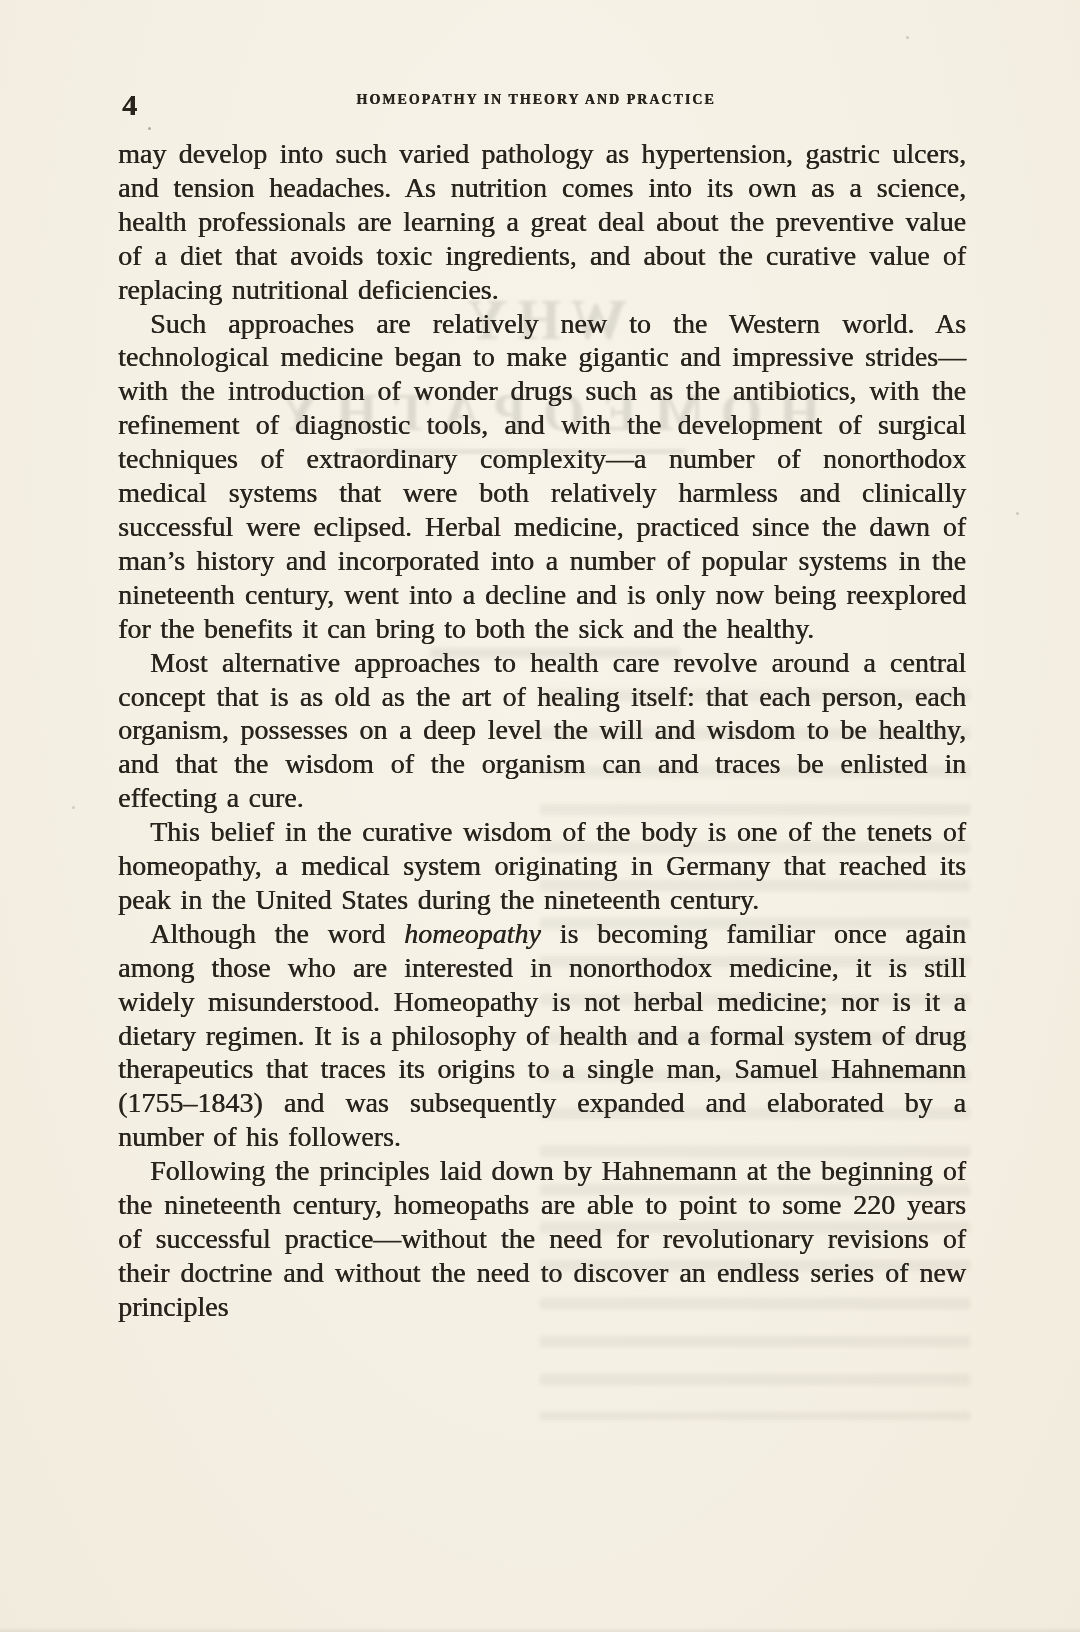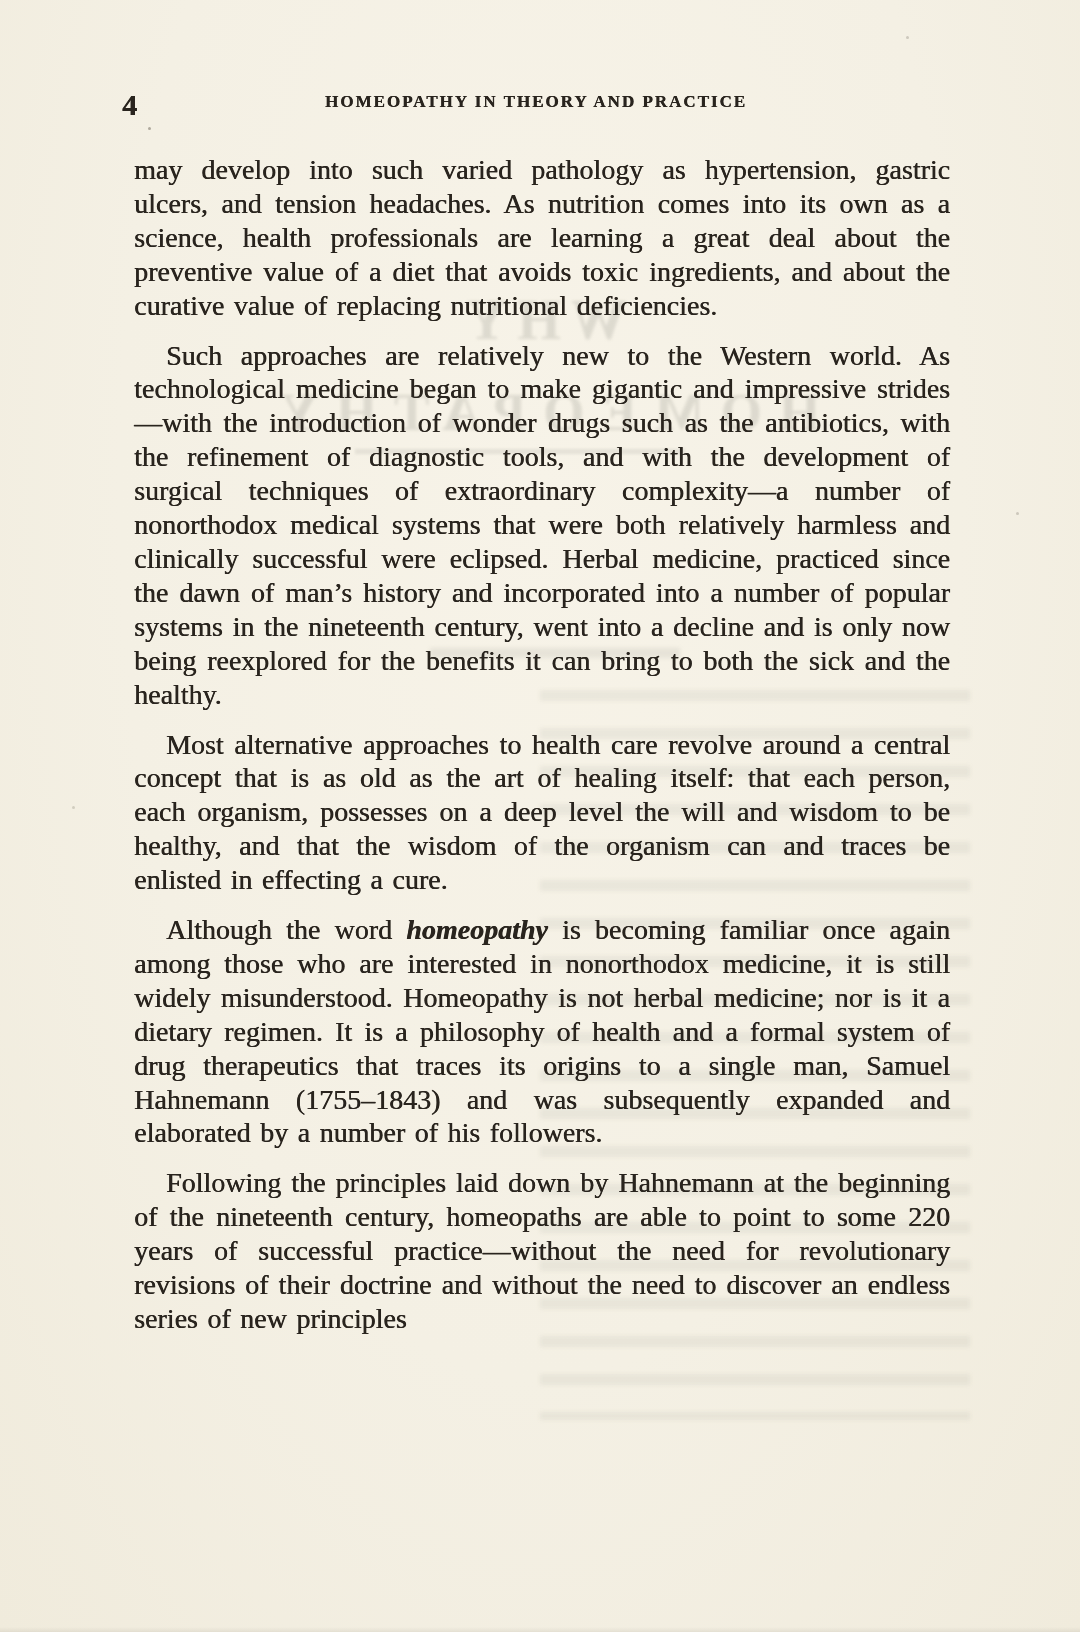--- a/index.html
+++ b/index.html
@@ -115,45 +115,45 @@
     font-size: 30px;
     font-weight: bold;
     text-shadow: 0.4px 0 0 currentColor;
   }
   .running-header {
     position: absolute;
     left: 0;
     right: 12px;
     top: 4px;
     text-align: center;
-    font-size: 17px;
+    font-size: 14px;
     font-weight: bold;
     letter-spacing: 2px;
     text-shadow: 0.4px 0 0 currentColor;
   }
 
   .body-text {
     position: absolute;
     top: 137px;
     left: 118px;
     width: 848px;
     font-size: 28px;
     line-height: 33.9px;
     text-align: justify;
     word-spacing: 2.5px;
     text-shadow: 0.45px 0 0 currentColor;
   }
   .body-text p {
-    margin: 16px;
+    margin: 0;
     text-indent: 32px;
   }
   .body-text p.no-indent {
     text-indent: 0;
   }
-  .body-text .ital { font-style: italic; font-weight: bold; }
+  .body-text .ital { font-style: italic; }
 
   
   .scan-edge {
     position: absolute;
     left: 0;
     right: 0;
     bottom: 0;
     height: 5px;
     background: linear-gradient(to bottom, rgba(0,0,0,0) 0%, rgba(60,55,45,0.08) 100%);
   }
@@ -179,20 +179,21 @@
 
     <div class="header-row">
       <span class="page-number">4</span>
       <span class="running-header">HOMEOPATHY IN THEORY AND PRACTICE</span>
     </div>
 
     <div class="body-text">
       <p class="no-indent">may develop into such varied pathology as hypertension, gastric ulcers, and tension headaches. As nutrition comes into its own as a science, health professionals are learning a great deal about the preventive value of a diet that avoids toxic ingredients, and about the curative value of replacing nutritional deficiencies.</p>
       <p>Such approaches are relatively new to the Western world. As technological medicine began to make gigantic and impressive strides—with the introduction of wonder drugs such as the antibiotics, with the refinement of diagnostic tools, and with the development of surgical techniques of extraordinary complexity—a number of nonorthodox medical systems that were both relatively harmless and clinically successful were eclipsed. Herbal medicine, practiced since the dawn of man’s history and incorporated into a number of popular systems in the nineteenth century, went into a decline and is only now being reexplored for the benefits it can bring to both the sick and the healthy.</p>
       <p>Most alternative approaches to health care revolve around a central concept that is as old as the art of healing itself: that each person, each organism, possesses on a deep level the will and wisdom to be healthy, and that the wisdom of the organism can and traces be enlisted in effecting a cure.</p>
+      <p>This belief in the curative wisdom of the body is one of the tenets of homeopathy, a medical system originating in Germany that reached its peak in the United States during the nineteenth century.</p>
       <p><span>Although the word </span><span class="ital">homeopathy</span><span> is becoming familiar once again among those who are interested in nonorthodox medicine, it is still widely misunderstood. Homeopathy is not herbal medicine; nor is it a dietary regimen. It is a philosophy of health and a formal system of drug therapeutics that traces its origins to a single man, Samuel Hahnemann (1755–1843) and was subsequently expanded and elaborated by a number of his followers.</span></p>
       <p>Following the principles laid down by Hahnemann at the beginning of the nineteenth century, homeopaths are able to point to some 220 years of successful practice—without the need for revolutionary revisions of their doctrine and without the need to discover an endless series of new principles</p>
     </div>
 
   </div>
 
   <div class="scan-edge"></div>
 </div>
 
 </body></html>

